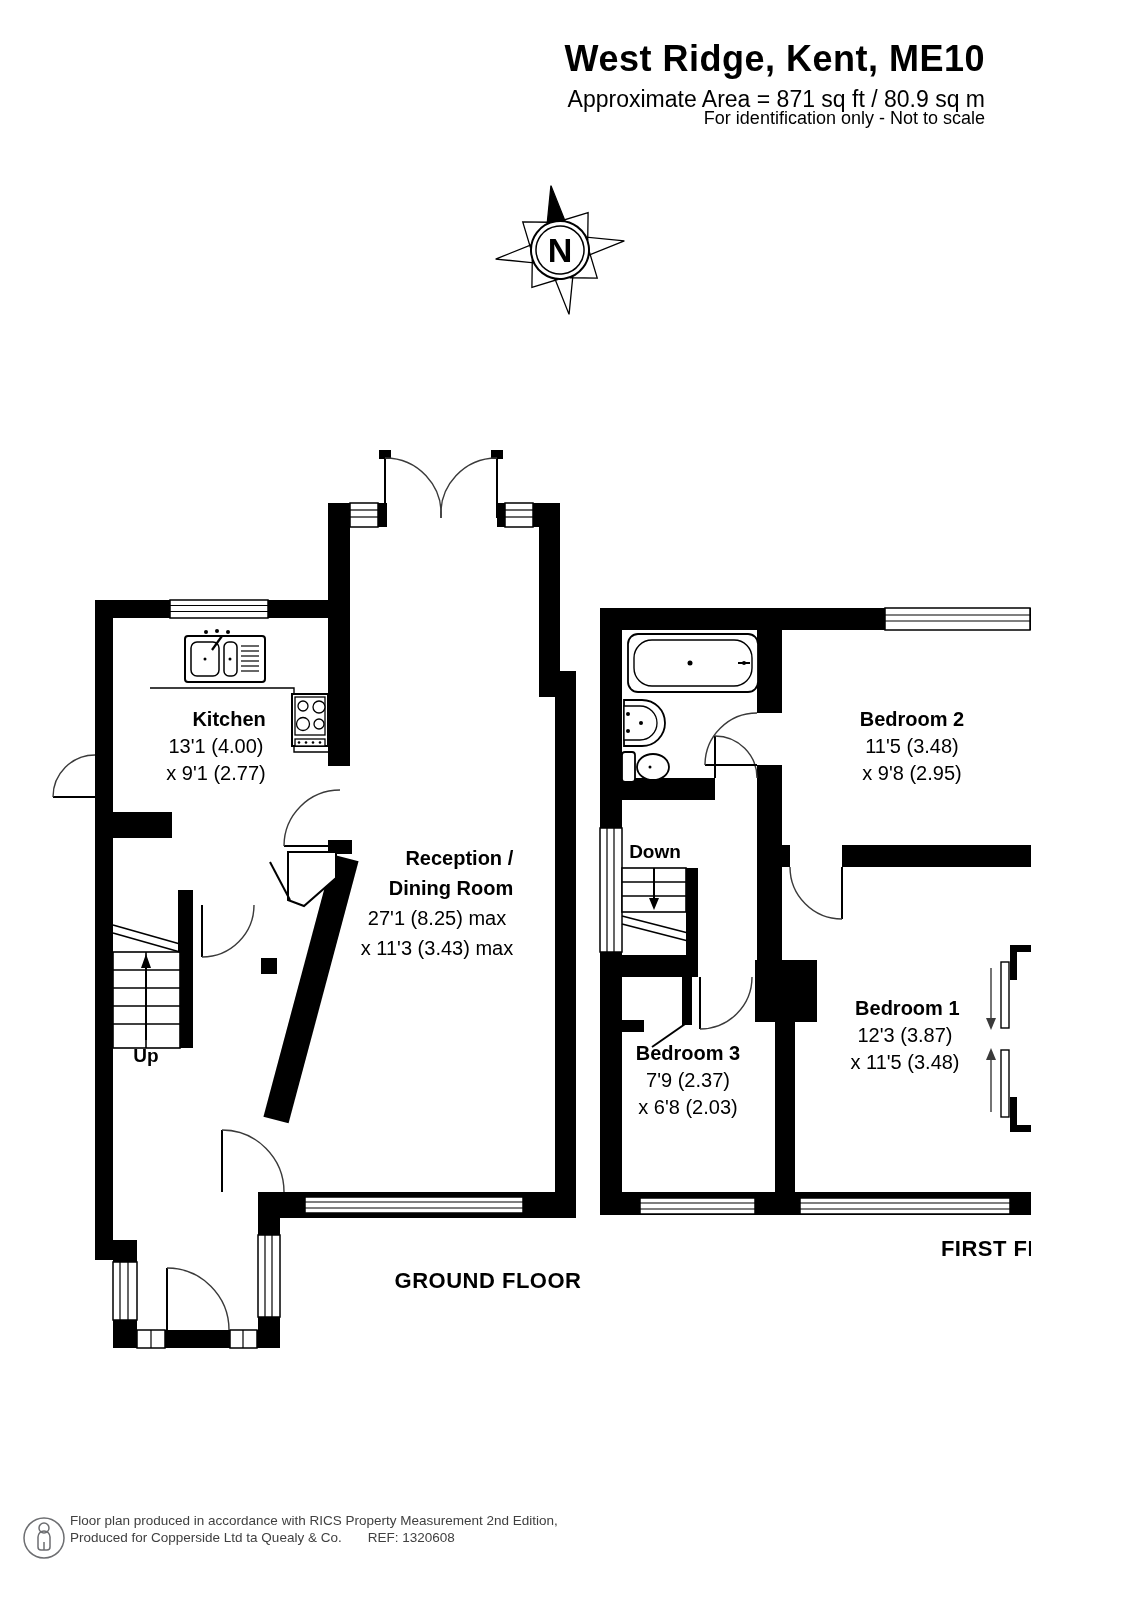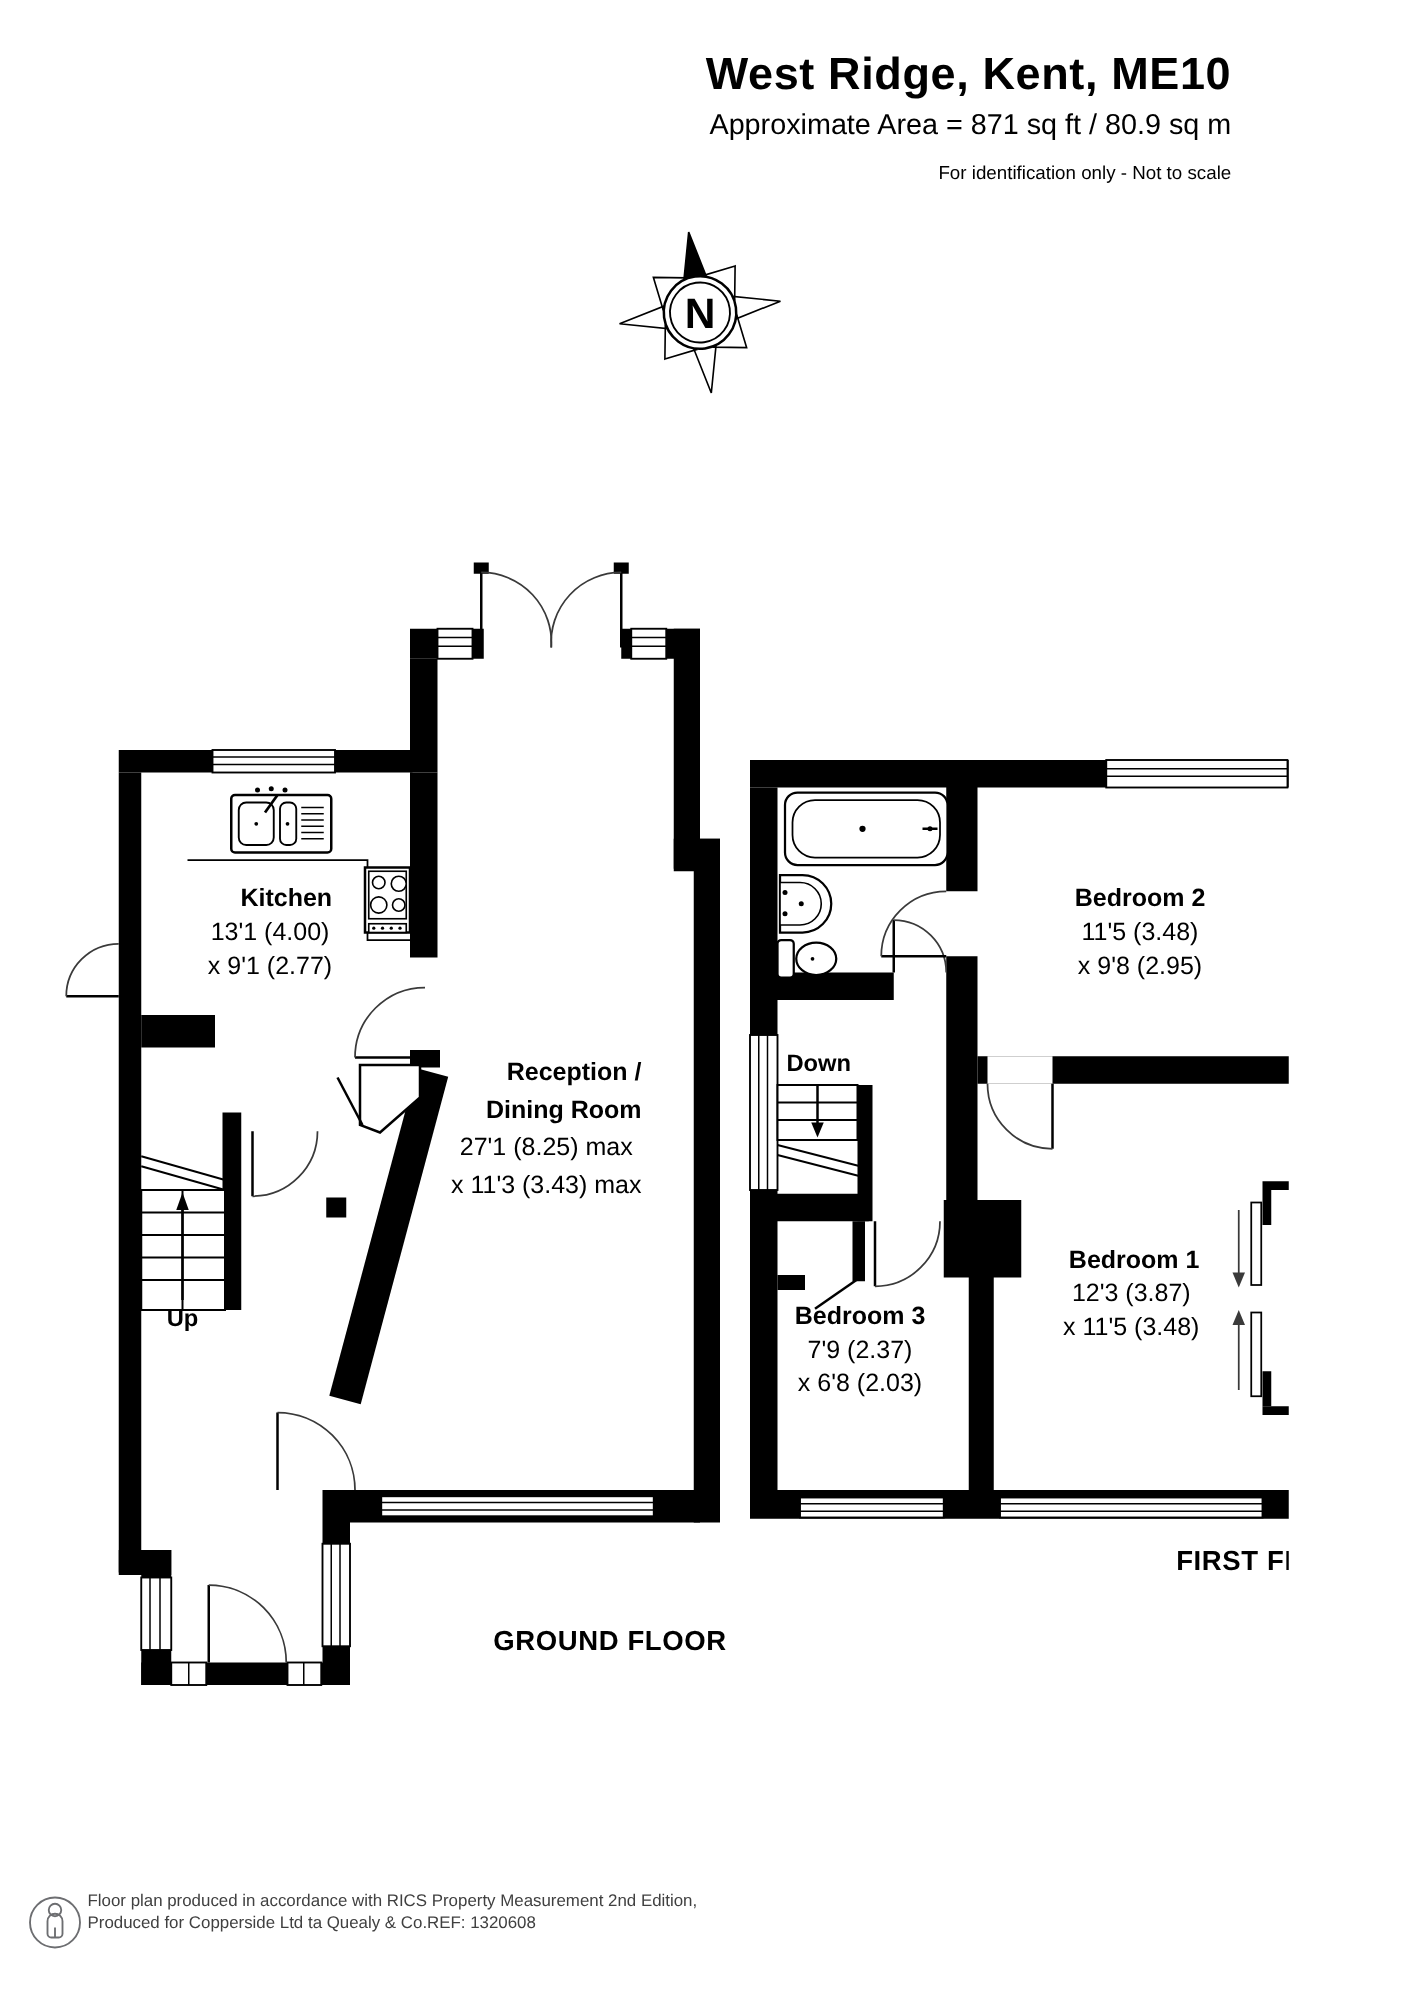--- a/index.html
+++ b/index.html
@@ -2,30 +2,30 @@
 <html><head>
 <meta charset="utf-8">
 <style>
   html,body{margin:0;padding:0;background:#ffffff;}
   #page{position:relative;width:1031px;height:1599px;background:#ffffff;overflow:hidden;
         font-family:"Liberation Sans", sans-serif;color:#000;}
   svg{position:absolute;left:0;top:0;}
   .hdr{position:absolute;right:46px;text-align:right;white-space:nowrap;}
   #title{top:38px;font-size:36px;font-weight:bold;letter-spacing:0.5px;}
   #area{top:86px;font-size:23px;}
-  #note{top:130px;font-size:15px;}
+  #note{top:108px;font-size:18px;}
   .room-label{position:absolute;transform:translateX(-50%);text-align:center;white-space:nowrap;
               font-size:20px;line-height:27px;}
   .room-label .rn{font-weight:bold;text-align:right;}
   .stair-label{position:absolute;transform:translateX(-50%);font-size:19px;font-weight:bold;white-space:nowrap;}
   .floor-label{position:absolute;transform:translateX(-50%);font-size:22px;font-weight:bold;
                letter-spacing:0.5px;white-space:nowrap;}
   #footer{position:absolute;left:70px;top:1512px;font-size:13.5px;line-height:17px;color:#404040;white-space:nowrap;}
   #footer .cp{margin-left:22px;}
-  #footer .ref{text-align:center;}
+  #footer .ref{margin-left:26px;text-align:center;}
 </style>
 </head>
 <body>
 
 <div id="page">
 
   <div id="title" class="hdr">West Ridge, Kent, ME10</div>
   <div id="area" class="hdr">Approximate Area = 871 sq ft / 80.9 sq m</div>
   <div id="note" class="hdr">For identification only - Not to scale</div>
 
@@ -330,21 +330,21 @@
 
   <div class="room-label" style="left:688px;top:1040px">
     <div class="rn">Bedroom 3</div>
     <div>7'9 (2.37)</div>
     <div>x 6'8 (2.03)</div>
   </div>
 
   <div class="stair-label" style="left:146px;top:1045px">Up</div>
   <div class="stair-label" style="left:655px;top:841px">Down</div>
 
-  <div class="floor-label" style="left:488px;top:1300px">GROUND FLOOR</div>
+  <div class="floor-label" style="left:488px;top:1268px">GROUND FLOOR</div>
   <div class="floor-label" style="left:1017px;top:1236px">FIRST FLOOR</div>
 
   <div id="footer">
     <div>Floor plan produced in accordance with RICS Property Measurement 2nd Edition,</div>
     <div>
       <span>Produced for Copperside Ltd ta Quealy &amp; Co.</span><span class="ref">REF: 1320608</span>
     </div>
   </div>
 
 </div>

